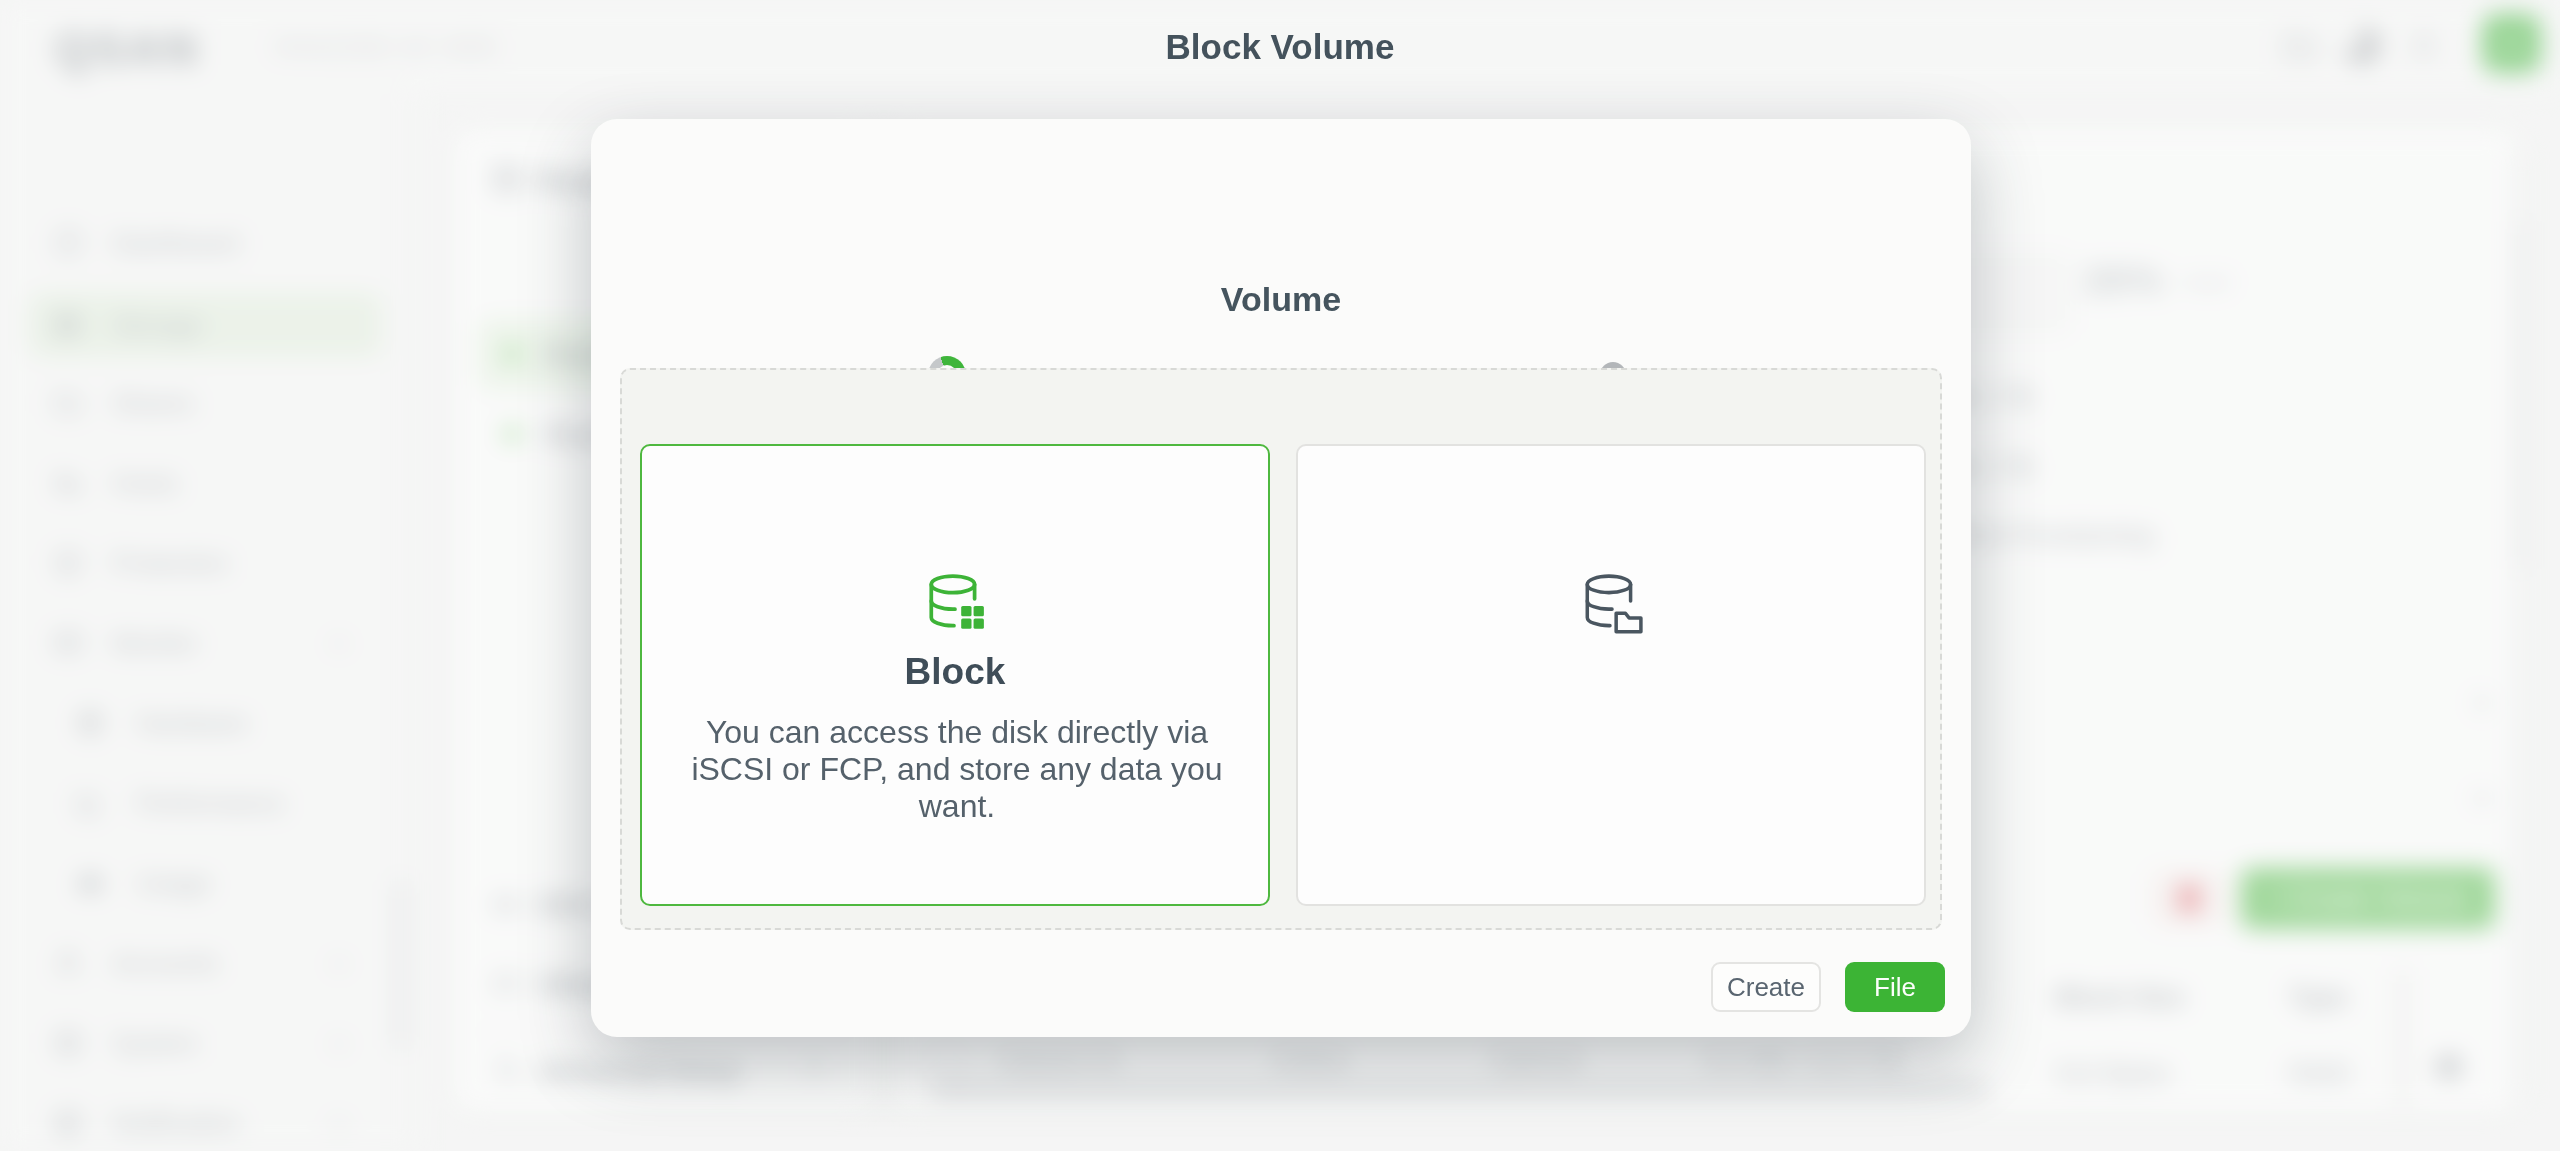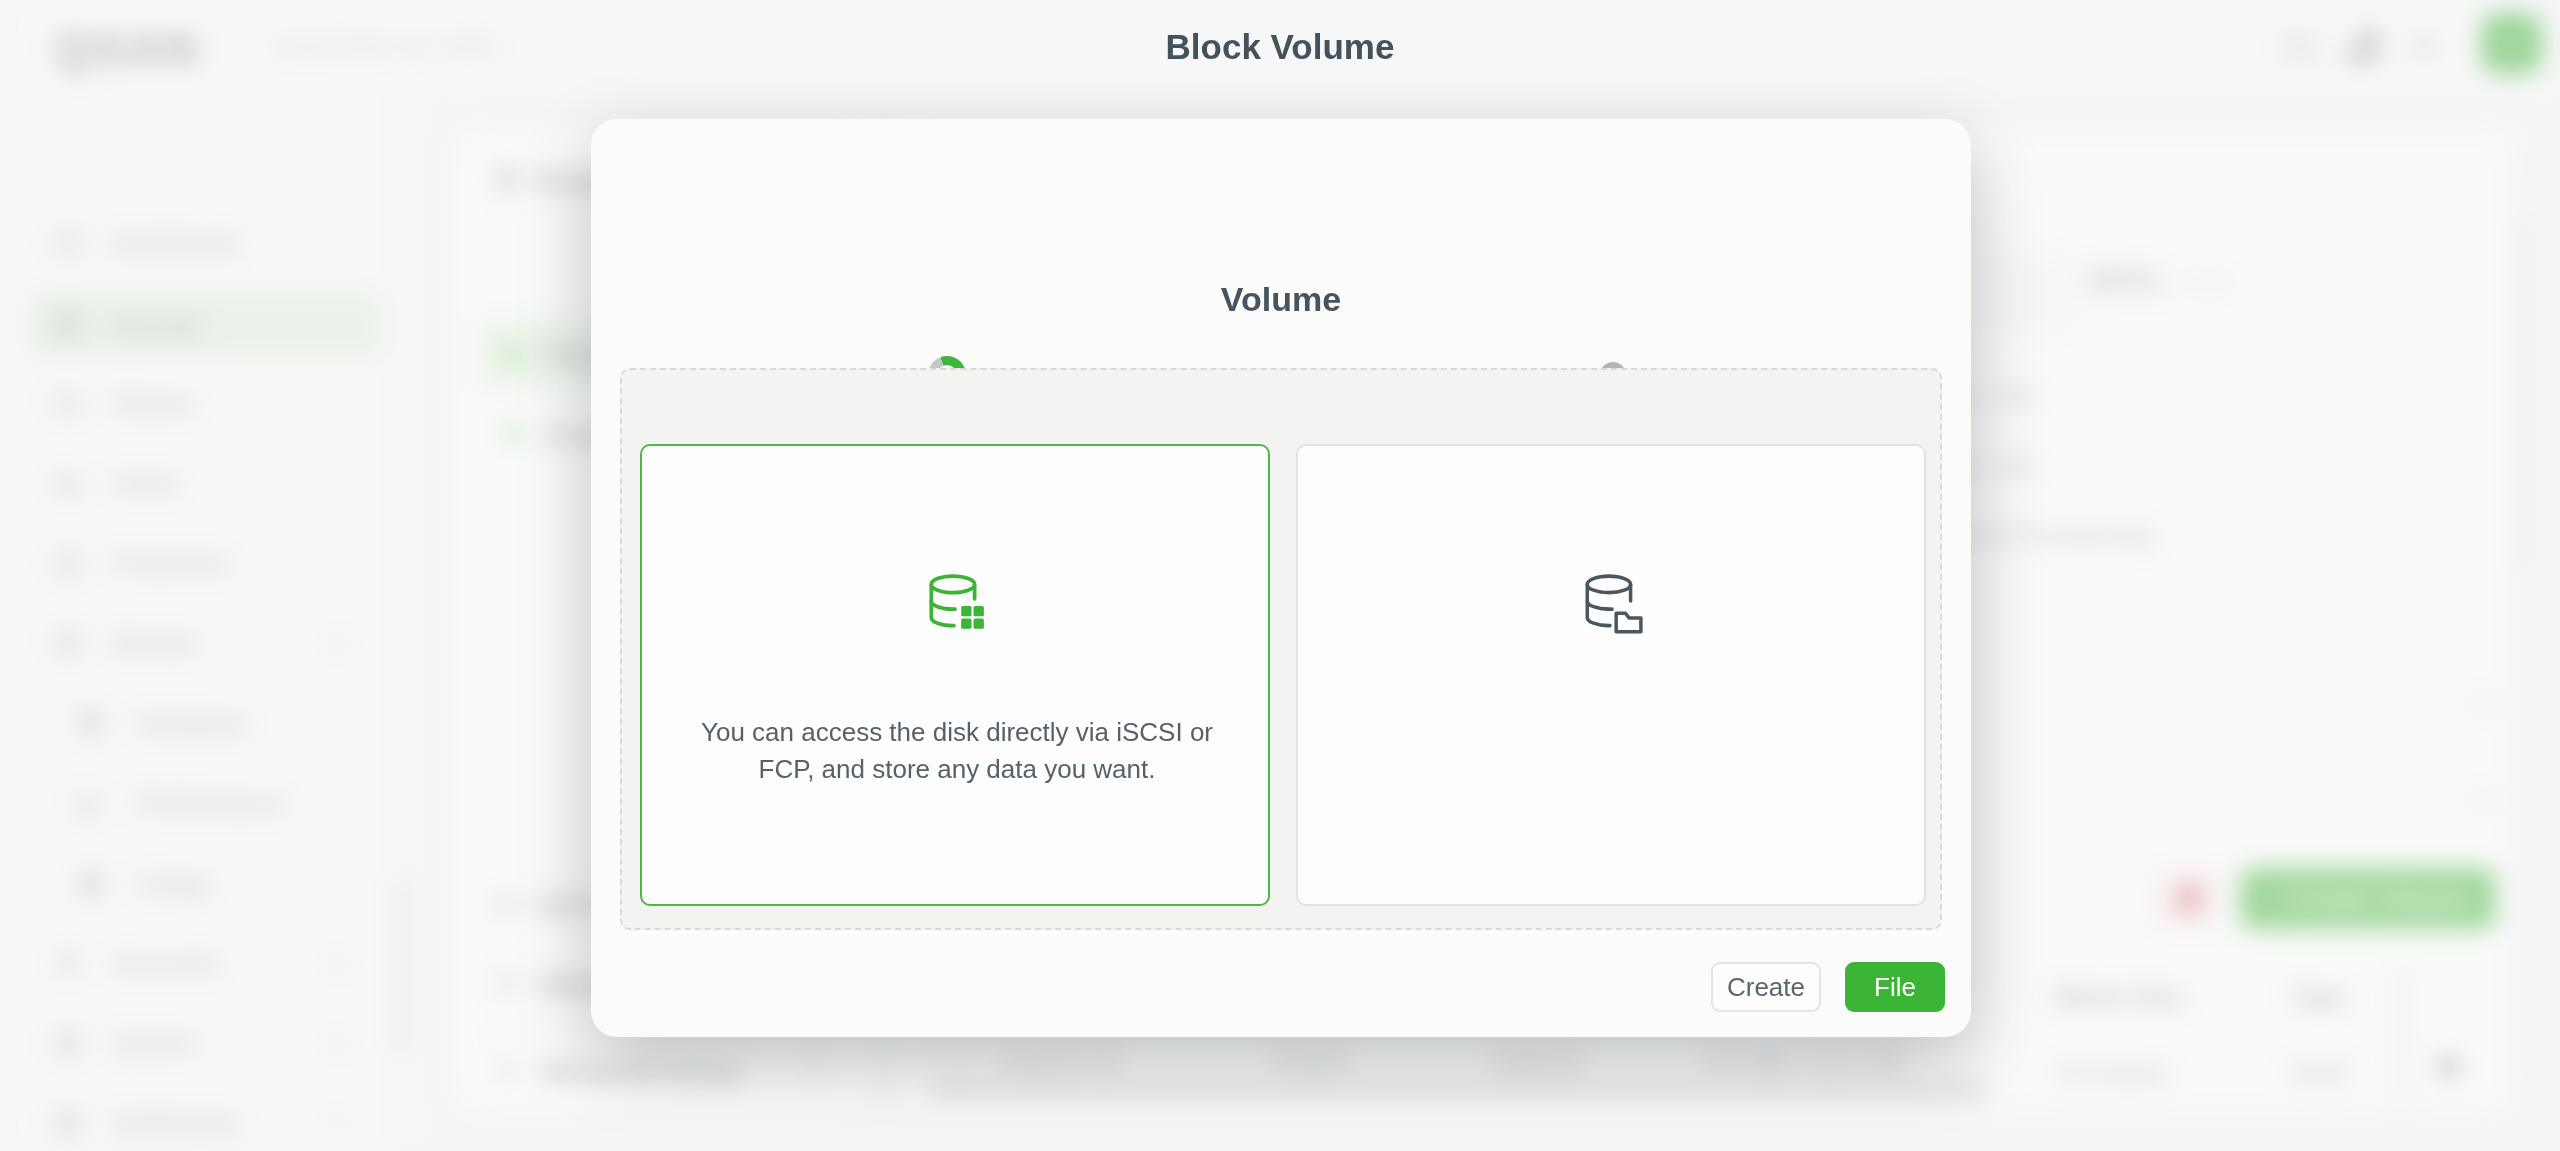--- a/index.html
+++ b/index.html
@@ -81,21 +81,21 @@
   .step-label{position:absolute;width:160px;text-align:center;font-size:27px;color:#47535d;top:280px;}
 
   .type-panel{position:absolute;left:29px;top:249px;width:1322px;height:562px;
     background:#f3f4f1;border:2px dashed #d8d9d6;border-radius:10px;box-sizing:border-box;}
   .prompt{position:absolute;left:22px;top:28px;font-size:27px;color:#4a5660;}
   .type-card{position:absolute;top:74px;width:630px;height:462px;background:#fdfdfd;border-radius:10px;box-sizing:border-box;}
   .card-block{left:18px;border:2px solid #4eb83f;}
   .card-file{left:674px;border:2px solid #e2e2e0;}
   .card-icon{position:absolute;left:50%;top:126px;transform:translateX(-50%);width:66px;height:66px;}
   .card-title{position:absolute;left:0;top:205px;width:100%;text-align:center;font-size:37px;font-weight:700;color:#3f4d58;}
-  .card-desc{position:absolute;left:35px;top:268px;width:560px;text-align:center;font-size:26px;line-height:37px;color:#55616b;}
+  .card-desc{position:absolute;left:35px;top:268px;width:560px;text-align:center;font-size:32px;line-height:37px;color:#55616b;}
 
   .btn{position:absolute;top:843px;height:50px;border-radius:9px;box-sizing:border-box;
     display:flex;align-items:center;justify-content:center;font-size:26px;cursor:pointer;}
   .btn-cancel{left:1120px;width:110px;background:#fdfdfc;border:2px solid #e4e4e2;color:#596570;}
   .btn-next{left:1254px;width:100px;background:#3cb435;color:#fcfefb;font-weight:400;}
 
   svg.lic{stroke:#9ba1a6;fill:none;stroke-width:1.8;stroke-linecap:round;stroke-linejoin:round;}
 </style>
 </head>
 <body>
@@ -343,20 +343,21 @@
           <path d="M51 12 v14"></path>
           <path d="M9 28 c0 4.4 9.4 8 21 8 h2"></path>
         </g>
         <g fill="#3db337">
           <rect x="38" y="33" width="10" height="10" rx="1.5"></rect>
           <rect x="50" y="33" width="10" height="10" rx="1.5"></rect>
           <rect x="38" y="45" width="10" height="10" rx="1.5"></rect>
           <rect x="50" y="45" width="10" height="10" rx="1.5"></rect>
         </g>
       </svg>
+      <div class="card-title">Block</div>
       <div class="card-desc">You can access the disk directly via iSCSI or FCP, and store any data you want.</div>
     </div>
 
     <div class="type-card card-file">
       <svg class="card-icon" viewBox="0 0 64 64">
         <g fill="none" stroke="#4a5660" stroke-width="3.4" stroke-linecap="round" stroke-linejoin="round">
           <ellipse cx="30" cy="12" rx="21" ry="8"></ellipse>
           <path d="M9 12 v32 c0 4.4 9.4 8 21 8 h1"></path>
           <path d="M51 12 v16"></path>
           <path d="M9 28 c0 4.4 9.4 8 21 8 h3"></path>

